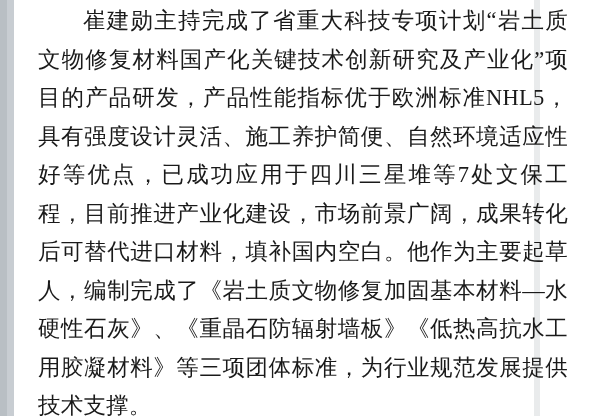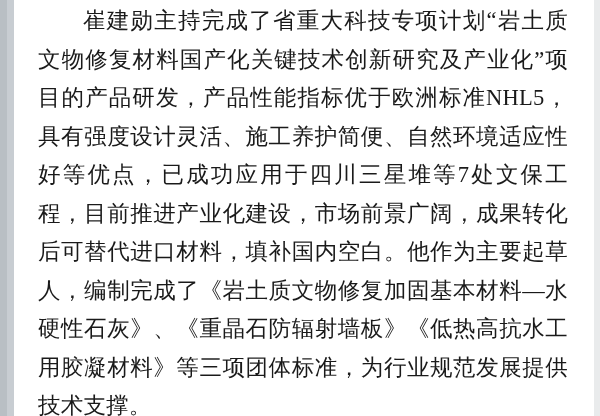--- a/index.html
+++ b/index.html
@@ -8,21 +8,21 @@
   }
   body {
     width: 600px;
     height: 416px;
     background: #ffffff;
     font-family: "Liberation Serif", "DejaVu Serif", serif;
     overflow: hidden;
   }
   .page {
     position: relative;
-    width: 600px;
+    width: 540px;
     height: 416px;
     background: #ffffff;
     box-sizing: border-box;
   }
   
   .left-rail {
     position: absolute;
     left: 0;
     top: 0;
     width: 14px;

